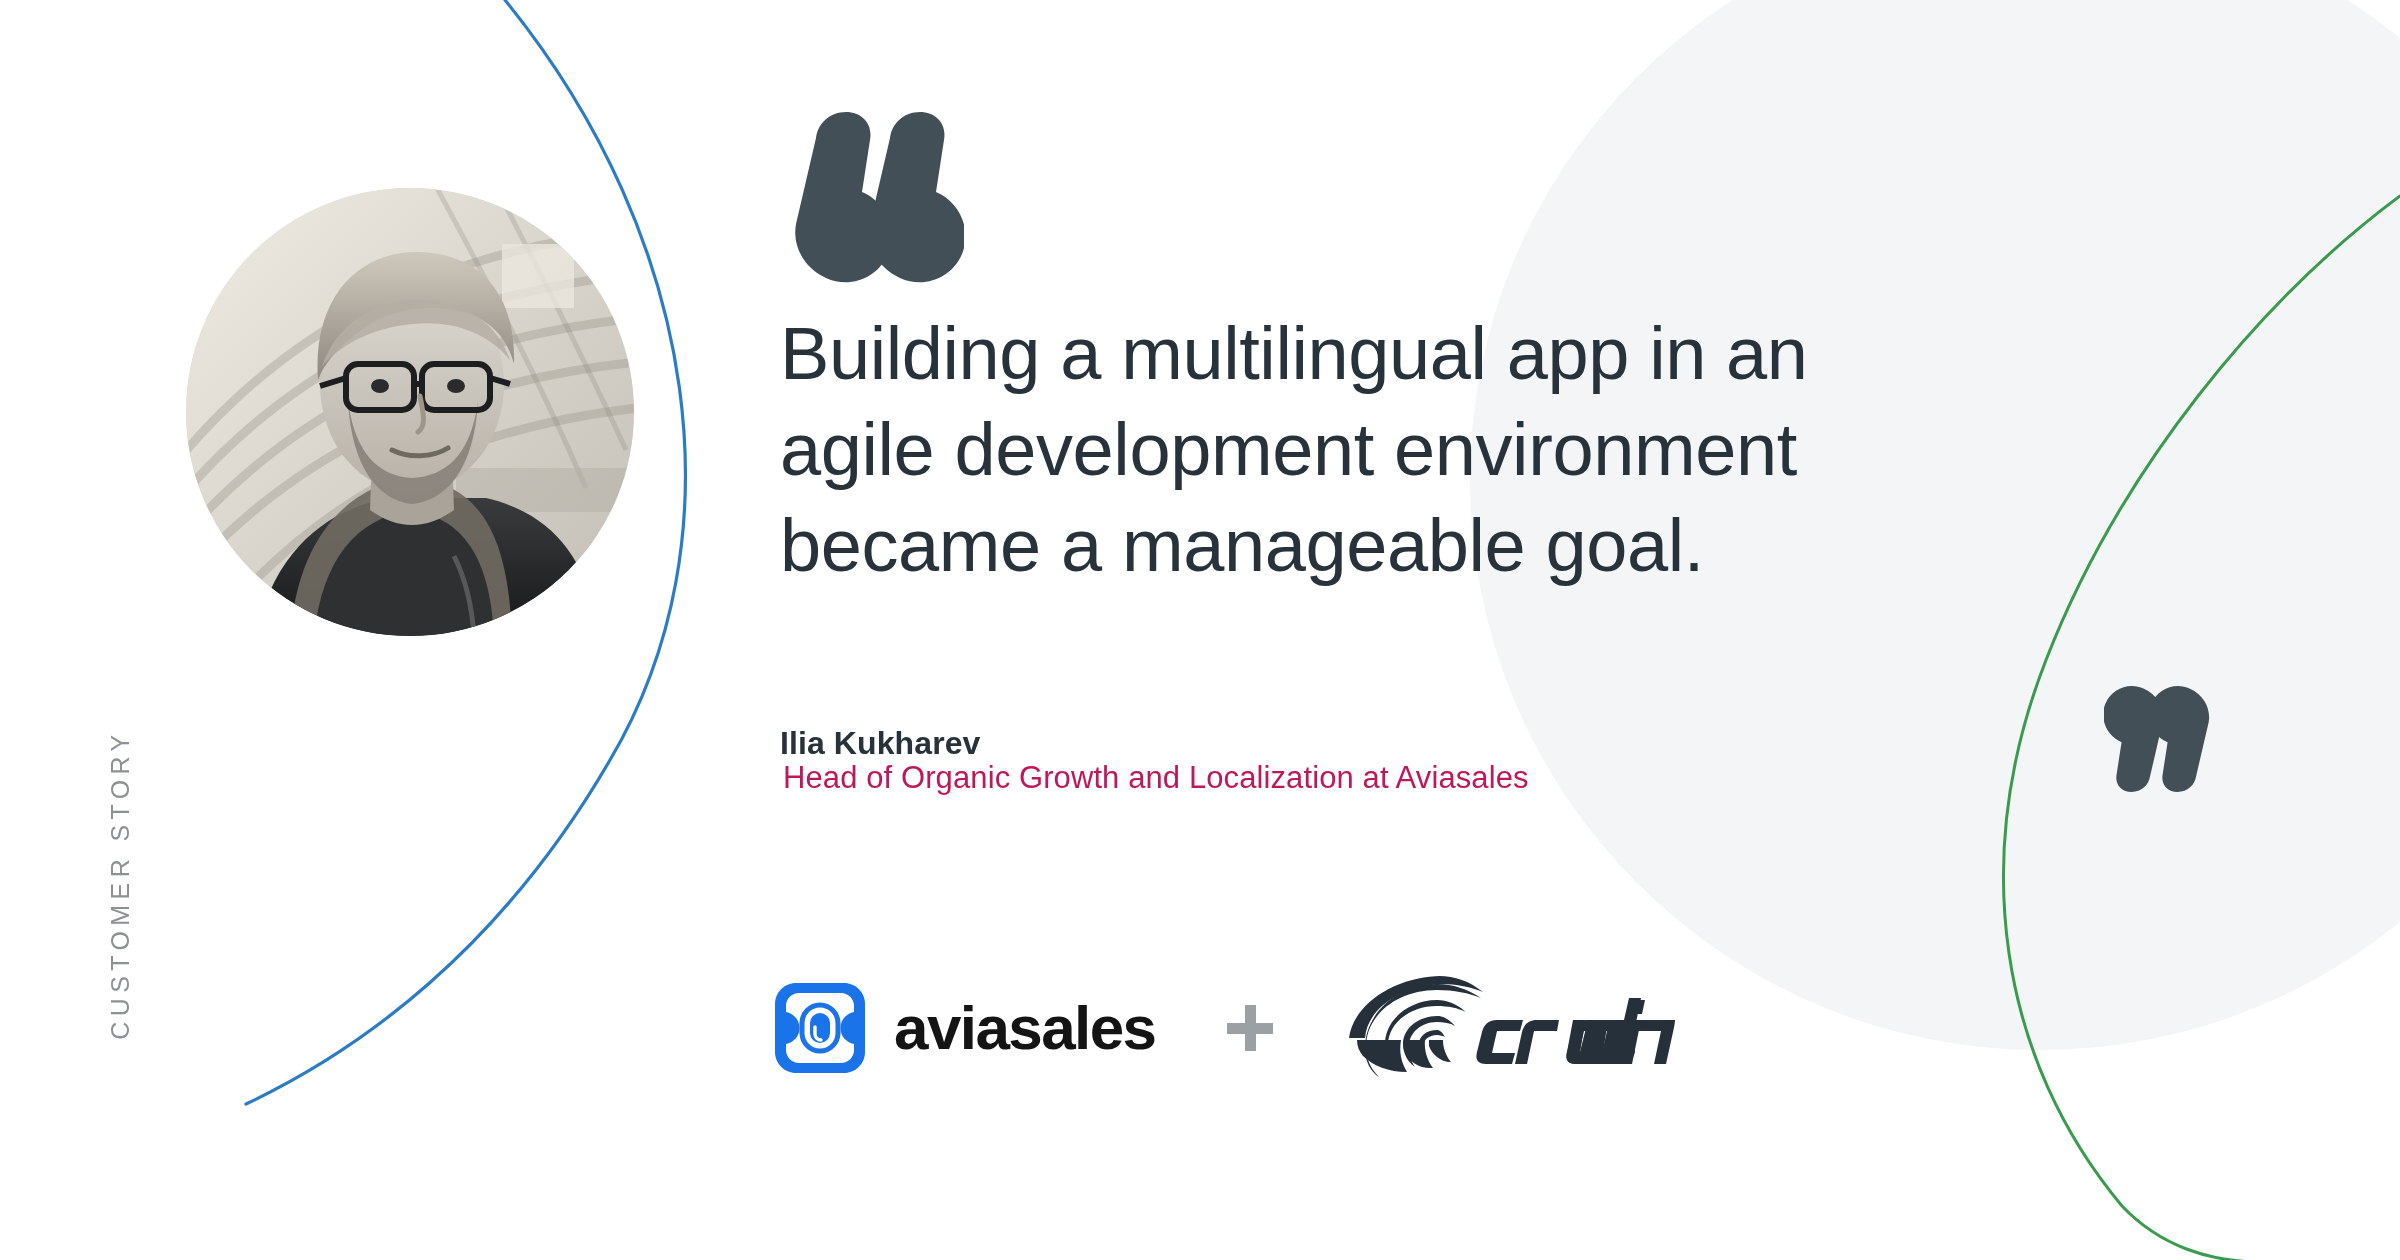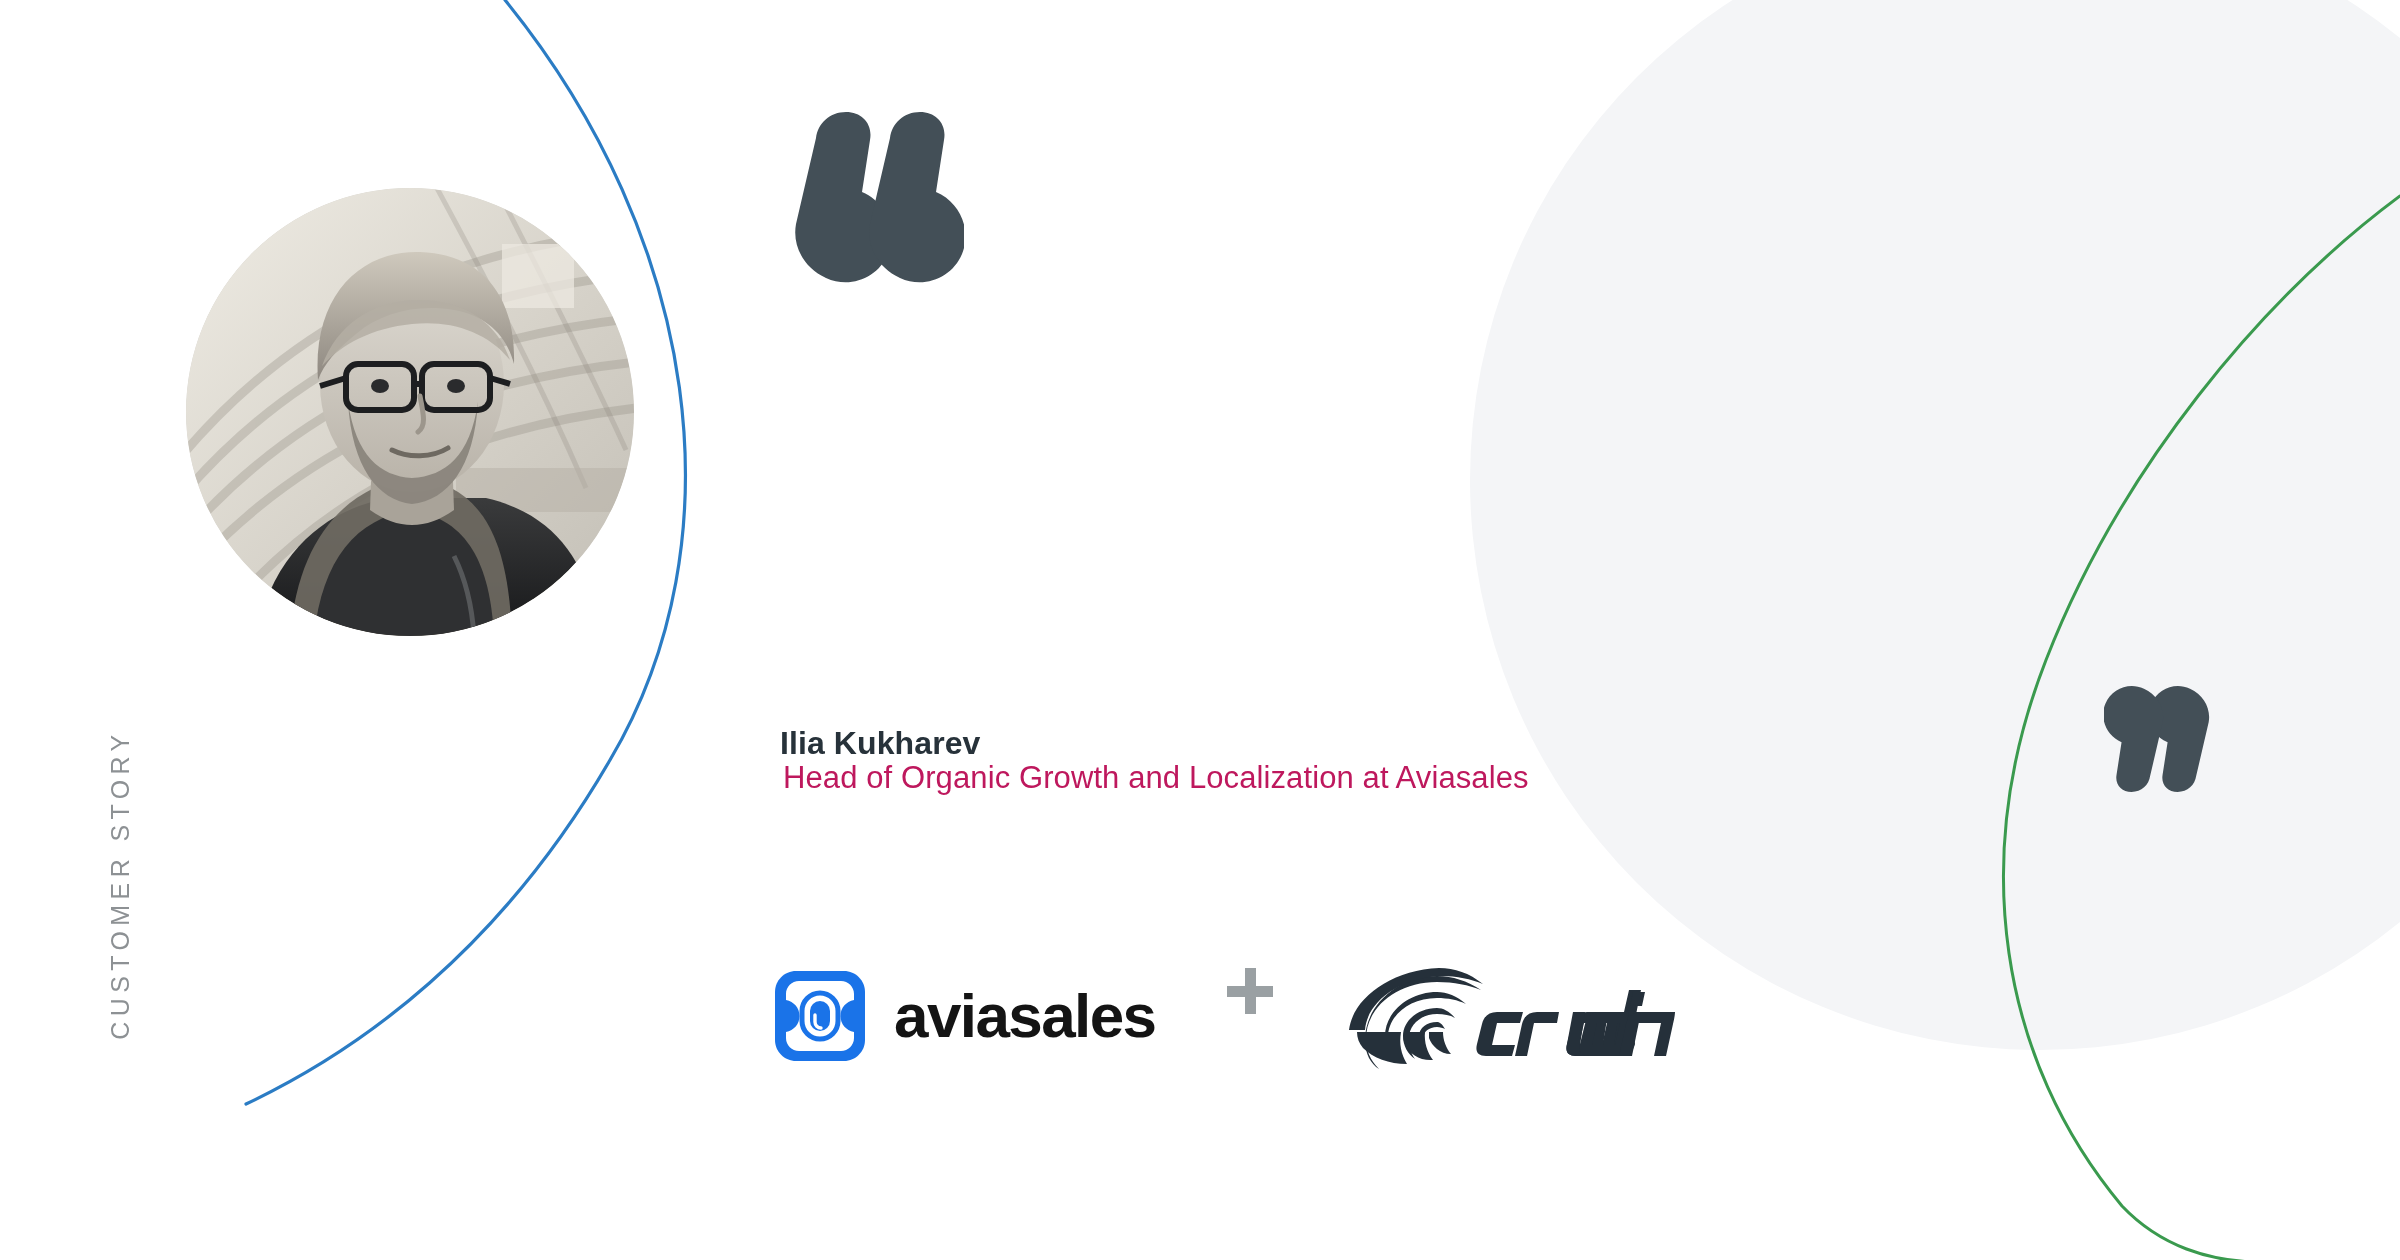--- a/index.html
+++ b/index.html
@@ -109,21 +109,21 @@
     letter-spacing: 0.1px;
   }
 
   
   .logo-row {
     position: absolute;
     left: 772px;
     top: 968px;
     height: 120px;
     display: flex;
-    align-items: flex-start;
+    align-items: center;
   }
   .brand-aviasales {
     display: flex;
     align-items: center;
     gap: 26px;
   }
   .brand-aviasales .icon { width: 96px; height: 96px; display:block; }
   .brand-aviasales .wordmark {
     font-size: 62px;
     font-weight: 700;
@@ -246,20 +246,25 @@
 
   <svg class="quote-open" viewBox="0 0 186 180" xmlns="http://www.w3.org/2000/svg">
     <g fill="#434f57">
       <path d="M 68 0 C 52 0 40 11 38 26 L 18 112 C 14 134 26 156 48 166 C 72 177 100 166 110 142
                C 120 118 108 90 84 80 L 92 28 C 95 12 84 0 68 0 Z"></path>
       <path d="M 158 0 C 142 0 130 11 128 26 L 108 112 C 104 134 116 156 138 166
                C 162 177 190 166 200 142 C 210 118 198 90 174 80 L 182 28 C 185 12 174 0 158 0 Z" transform="translate(-16,0)"></path>
     </g>
   </svg>
 
+  <div class="quote-text">
+    <span class="ln">Building a multilingual app in an</span>
+    <span class="ln">agile development environment</span>
+    <span class="ln">became a manageable goal.</span>
+  </div>
 
   <svg class="quote-close" viewBox="0 0 186 180" xmlns="http://www.w3.org/2000/svg">
     <g fill="#434f57" transform="rotate(180 93 90)">
       <path d="M 68 0 C 52 0 40 11 38 26 L 18 112 C 14 134 26 156 48 166 C 72 177 100 166 110 142
                C 120 118 108 90 84 80 L 92 28 C 95 12 84 0 68 0 Z"></path>
       <path d="M 158 0 C 142 0 130 11 128 26 L 108 112 C 104 134 116 156 138 166
                C 162 177 190 166 200 142 C 210 118 198 90 174 80 L 182 28 C 185 12 174 0 158 0 Z" transform="translate(-16,0)"></path>
     </g>
   </svg>
 

